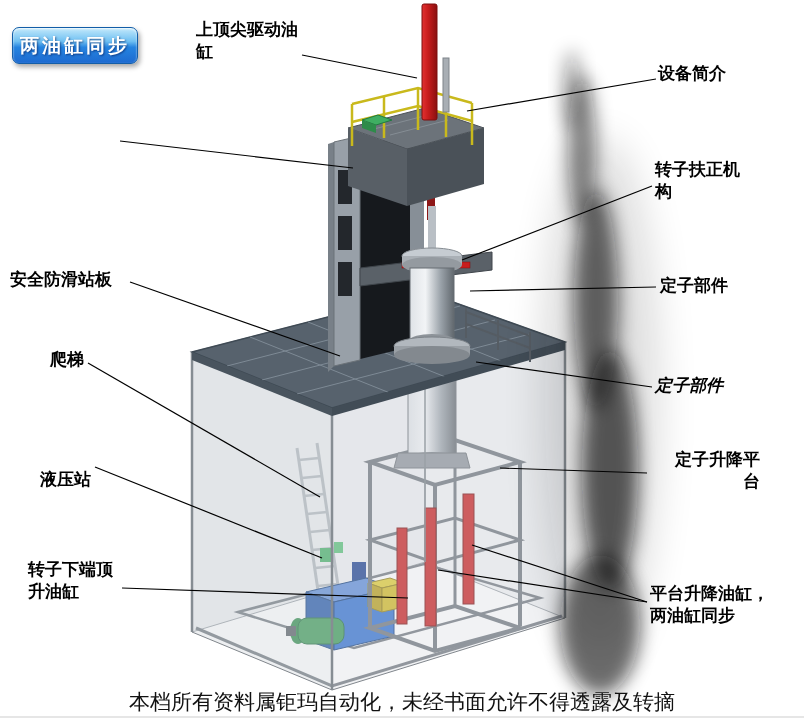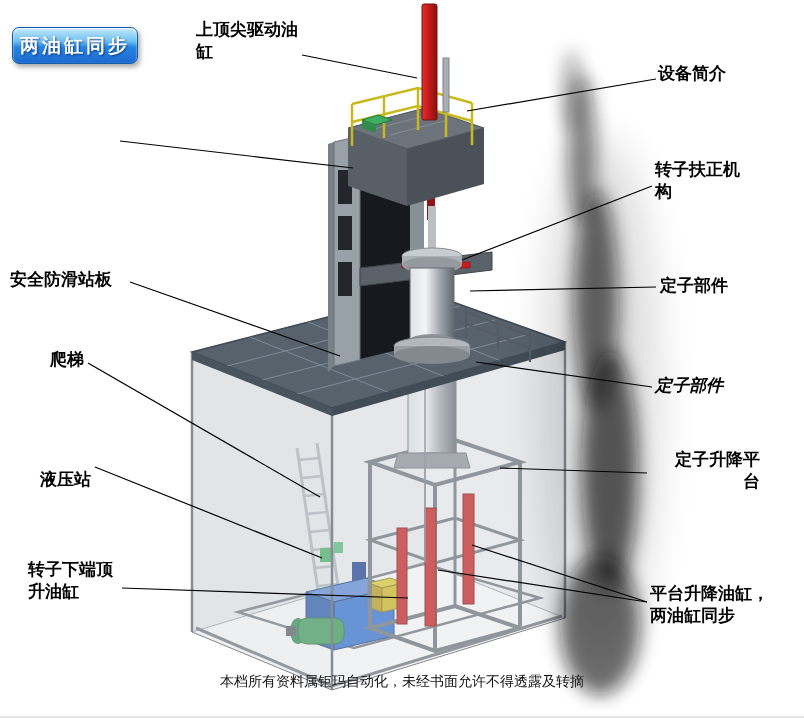--- a/index.html
+++ b/index.html
@@ -8,22 +8,22 @@
   #scene{position:absolute;left:0;top:0;width:804px;height:719px;}
   .lbl{position:absolute;font-size:17px;line-height:1.32;font-weight:600;color:#000;
        font-family:"DejaVu Sans",sans-serif;z-index:5;}
   .badge{position:absolute;left:12px;top:27px;width:124px;height:35px;border-radius:7px;
        background:linear-gradient(180deg,#c3e9fb 0%,#6fc0f2 38%,#2584e0 55%,#1d6ad0 100%);
        border:1px solid #135ea8;
        box-shadow:2px 3px 5px rgba(0,0,0,.35), inset 0 1px 2px rgba(255,255,255,.85);
        display:flex;align-items:center;justify-content:center;color:#fff;
        font-size:19px;font-weight:700;letter-spacing:3px;
        text-shadow:1px 1px 2px rgba(0,20,80,.6);z-index:6;}
-  .footer{position:absolute;left:0;right:0;top:673px;text-align:center;
-       font-size:14px;font-weight:500;color:#111;z-index:5;}
+  .footer{position:absolute;left:0;right:0;top:688px;text-align:center;
+       font-size:21px;font-weight:500;color:#111;z-index:5;}
   .bottom-line{position:absolute;left:0;right:0;top:716px;height:2px;background:#e6e6e6;}
 </style>
 </head>
 <body>
 
 <div id="slide">
 
   <svg id="scene" viewBox="0 0 804 719">
     <defs>
       <linearGradient id="cylGrad" x1="0" y1="0" x2="1" y2="0">

